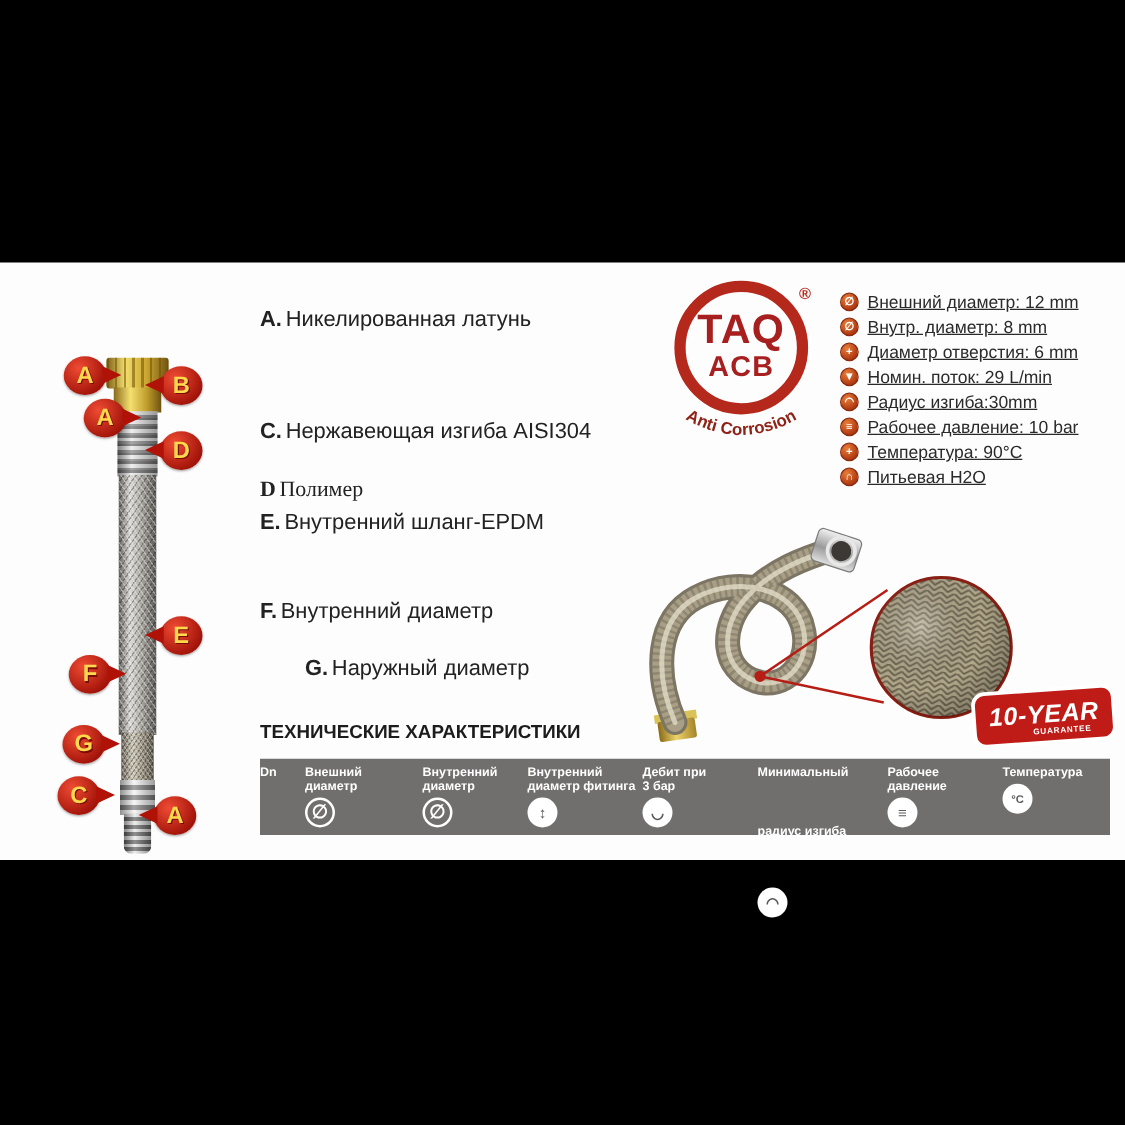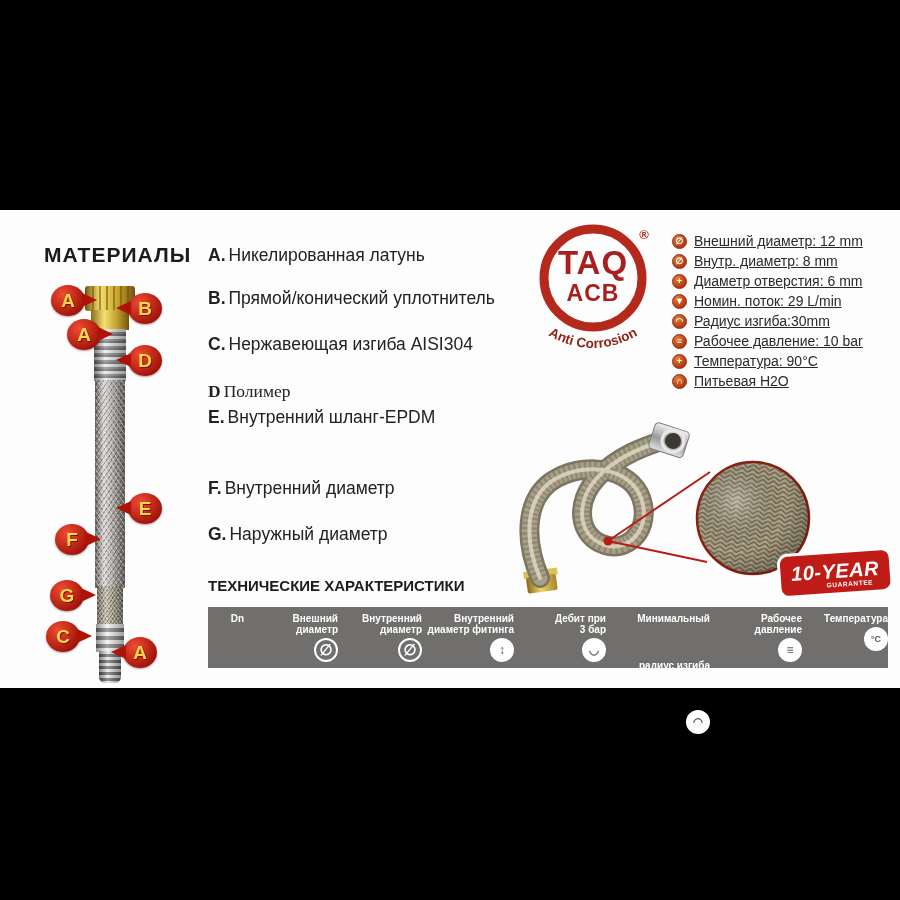--- a/index.html
+++ b/index.html
@@ -71,40 +71,39 @@
   .spec-txt{margin-left:7px;font-size:14px;color:#2a2a2a;text-decoration:underline;}
 
   
   .coil{position:absolute;left:495px;top:410px;width:400px;height:200px;}
   .badge-t1{font-size:20px;font-weight:bold;fill:#fff;font-style:italic;letter-spacing:.5px;}
   .badge-t2{font-size:6.5px;font-weight:bold;fill:#fff;letter-spacing:.6px;}
 
   
   .ttable{position:absolute;left:208px;top:607px;width:680px;height:61px;background:#706f6d;
           display:flex;}
-  .tcol{display:flex;flex-direction:column;align-items:flex-end;padding-top:6px;}
+  .tcol{display:flex;flex-direction:column;align-items:flex-start;padding-top:6px;}
   .tl1,.tl2{font-size:10px;font-weight:bold;color:#fff;line-height:11px;text-align:center;
             white-space:nowrap;}
   .tico{width:24px;height:24px;border-radius:50%;margin-top:3px;text-align:center;
         font-weight:bold;}
   .tico.outline{border:2px solid #fff;color:#fff;font-size:15px;line-height:20px;box-sizing:border-box;}
   .tico.solid{background:#fff;color:#5b5b5b;font-size:12px;line-height:24px;}
   .tico.none{visibility:hidden;}
   .tcol.c0{width:36px;} .tcol.c1{width:94px;} .tcol.c2{width:84px;} .tcol.c3{width:92px;}
   .tcol.c4{width:92px;} .tcol.c5{width:104px;gap:36px;} .tcol.c6{width:92px;} .tcol.c7{width:86px;}
 </style>
 </head>
 <body>
 
 <div class="stage">
 
   <div class="bar top"></div>
   <div class="bar bottom"></div>
 
-  <div class="h-materials">МАТЕРИАЛЫ</div>
   <div class="h-tech">ТЕХНИЧЕСКИЕ ХАРАКТЕРИСТИКИ</div>
 
   <div class="hose">
     <div class="nut"></div>
     <div class="hexnut"></div>
     <div class="collar"></div>
     <div class="braid"></div>
     <div class="braid2"></div>
     <div class="rings"></div>
     <div class="thread"></div>
@@ -114,26 +113,25 @@
   <div class="pin tail-left" style="left:128px;top:293px;">B</div>
   <div class="pin tail-right" style="left:67px;top:319px;">A</div>
   <div class="pin tail-left" style="left:128px;top:345px;">D</div>
   <div class="pin tail-left" style="left:128px;top:493px;">E</div>
   <div class="pin tail-right" style="left:55px;top:524px;">F</div>
   <div class="pin tail-right" style="left:50px;top:580px;">G</div>
   <div class="pin tail-right" style="left:46px;top:621px;">C</div>
   <div class="pin tail-left" style="left:123px;top:637px;">A</div>
 
   <div class="mat-row" style="top:245px;"><b>A.</b><span>Никелированная латунь</span></div>
-  <div class="mat-row" style="top:288px;"><b>B.</b><span>Прямой/конический уплотнитель</span></div>
   <div class="mat-row" style="top:334px;"><b>C.</b><span>Нержавеющая изгиба AISI304</span></div>
   <div class="mat-row" style="top:381px;font-family:Liberation Serif, serif;"><b>D</b><span>Полимер</span></div>
   <div class="mat-row" style="top:407px;"><b>E.</b><span>Внутренний шланг-EPDM</span></div>
   <div class="mat-row" style="top:478px;"><b>F.</b><span>Внутренний диаметр</span></div>
-  <div class="mat-row" style="top:524px;"><b>G.</b><span>Наружный диаметр</span></div>
+  <div class="mat-row" style="top:524px;margin-left:36px;"><b>G.</b><span>Наружный диаметр</span></div>
 
   <svg class="logo" viewBox="0 0 130 150">
     <circle cx="63" cy="60" r="49" fill="none" stroke="#b5281c" stroke-width="9"></circle>
     <text x="63" y="56" text-anchor="middle" class="logo-t1">TAQ</text>
     <text x="63" y="83" text-anchor="middle" class="logo-t2">ACB</text>
     <text x="114" y="21" text-anchor="middle" class="logo-reg">®</text>
     <path id="arcpath" d="M 10 112 Q 63 148 116 112" fill="none"></path>
     <text class="logo-arc">
       <textPath href="#arcpath" startOffset="50%" text-anchor="middle">Anti Corrosion</textPath>
     </text>

